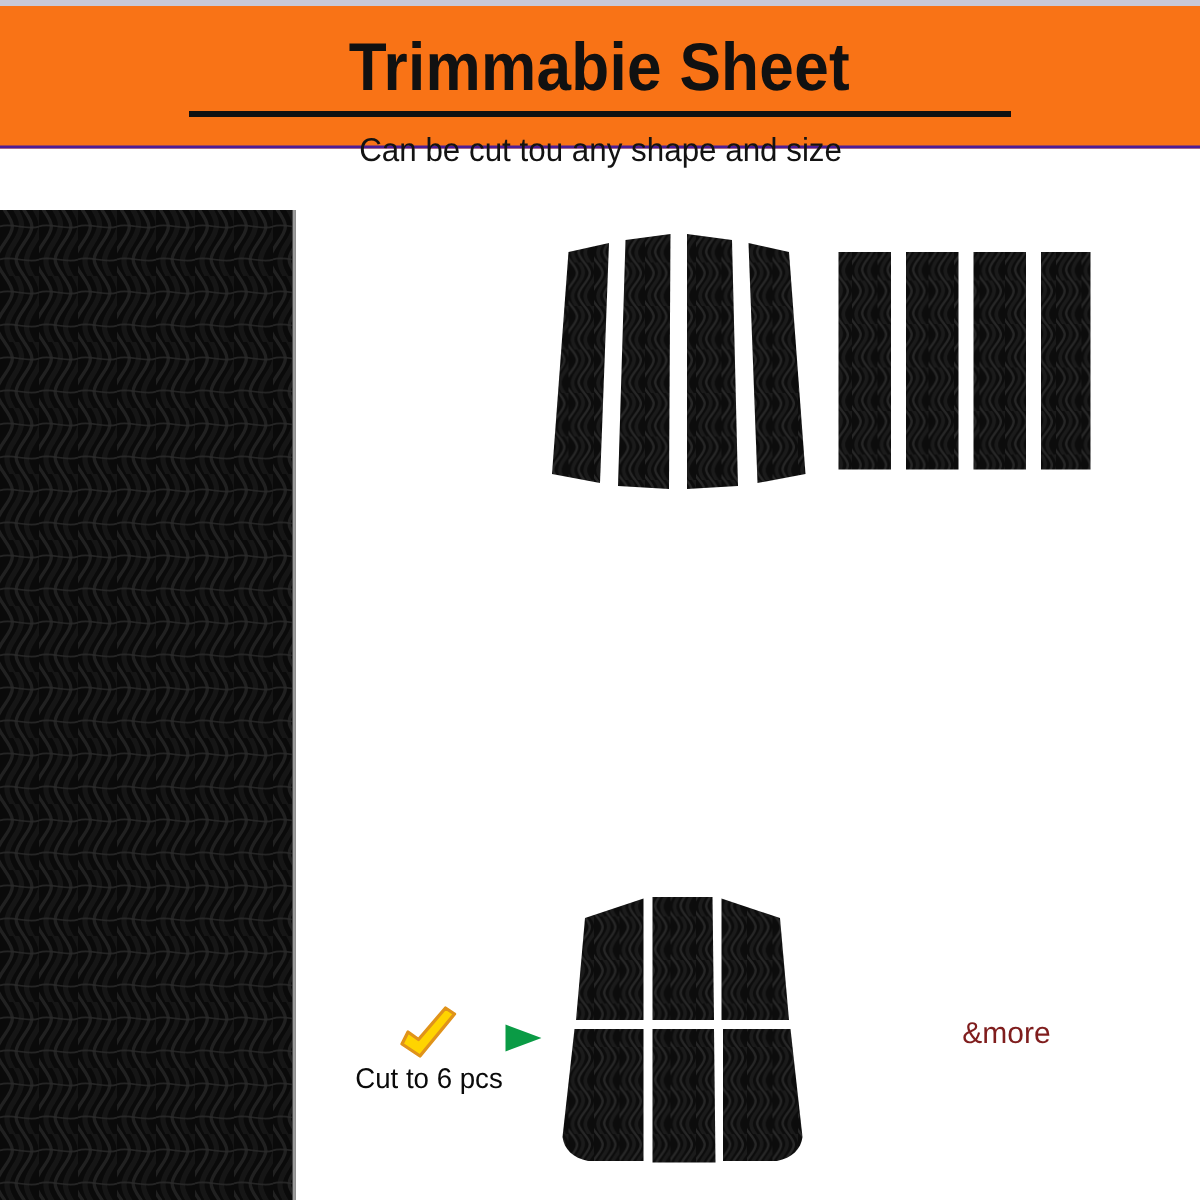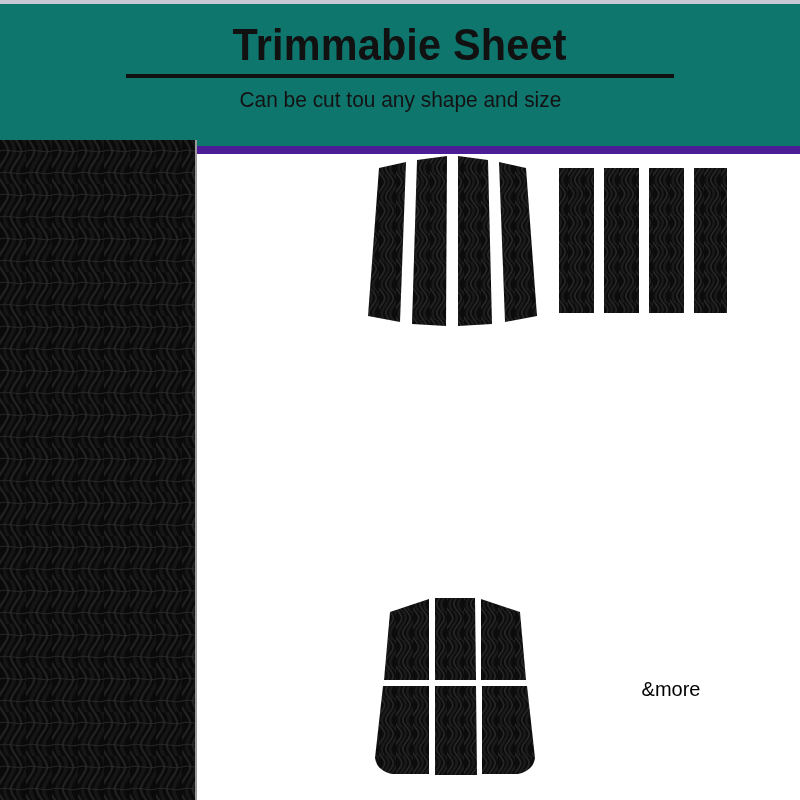--- a/index.html
+++ b/index.html
@@ -19,24 +19,24 @@
     overflow: hidden;
     background: #ffffff;
   }
 
   
   .header-band {
     position: absolute;
     left: 0;
     top: 0;
     width: 800px;
-    height: 154px;
-    background: #0f766e;
+    height: 99px;
+    background: #f97316;
     border-top: 4px solid #c9c9d6;
-    border-bottom: 8px solid #4c1d95;
+    border-bottom: 2px solid #4c1d95;
     box-sizing: border-box;
   }
   .header-inner {
     position: absolute;
     left: 0;
     top: 0;
     width: 800px;
     height: 123px;
     display: flex;
     flex-direction: column;
@@ -136,21 +136,21 @@
   .grp-right { left: 352px; top: 18px; }
 
   .more-label {
     position: absolute;
     left: 392px;
     top: 97px;
     width: 160px;
     text-align: center;
     font-size: 20px;
     line-height: 24px;
-    color: #000000;
+    color: #7f1d1d;
   }
 </style>
 </head>
 <body>
 
 <div id="infographic">
 
   <svg width="0" height="0" style="position:absolute">
     <defs>
       <pattern id="foam" width="26" height="44" patternUnits="userSpaceOnUse">
@@ -226,20 +226,28 @@
           <rect x="53" y="10" width="35" height="145" fill="url(#foamSmall)"></rect>
           <rect x="98" y="10" width="35" height="145" fill="url(#foamSmall)"></rect>
           <rect x="143" y="10" width="33" height="145" fill="url(#foamSmall)"></rect>
         </g>
       </svg>
     </div>
 
 
     <div class="row row-3">
 
+      <div class="arrow-block">
+        <svg class="arrow-svg" width="150" height="36" viewBox="0 0 150 36">
+          <line x1="2" y1="22" x2="131" y2="22" stroke="url(#arrowGrad)" stroke-width="3"></line>
+          <polygon points="126,13 150,22 126,31" fill="#0a9b45"></polygon>
+          <path d="M57 26 L69 34 L92 6 L86 2 L68 23 L61 18 Z" fill="#ffd400" stroke="#e0931a" stroke-width="2.2" stroke-linejoin="round"></path>
+        </svg>
+        <p class="cut-label">Cut to 6 pcs</p>
+      </div>
 
       <svg class="pad-group grp-left" width="180" height="200" viewBox="0 0 180 200" style="top:2px">
         <g>
 
           <polygon points="28,30 67,17 67,98 22,98" fill="url(#foamSmall)"></polygon>
           <polygon points="73,16 113,16 114,98 73,98" fill="url(#foamSmall)"></polygon>
           <polygon points="119,17 158,30 164,98 119,98" fill="url(#foamSmall)"></polygon>
 
           <path d="M21,104 L67,104 L67,192 L30,192 C20,190 14,184 13,176 Z" fill="url(#foamSmall)"></path>
           <polygon points="73,104 114,104 115,193 73,193" fill="url(#foamSmall)"></polygon>

